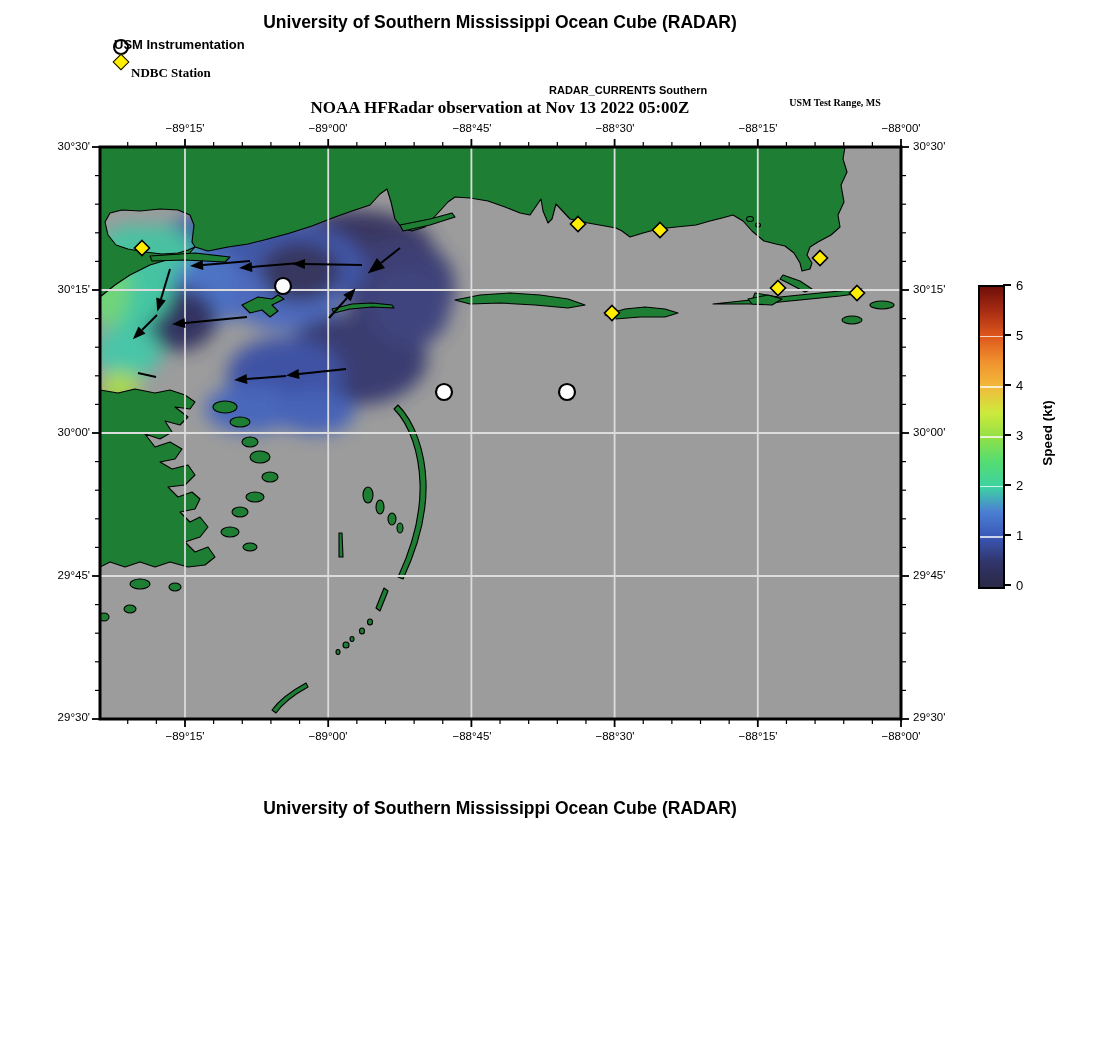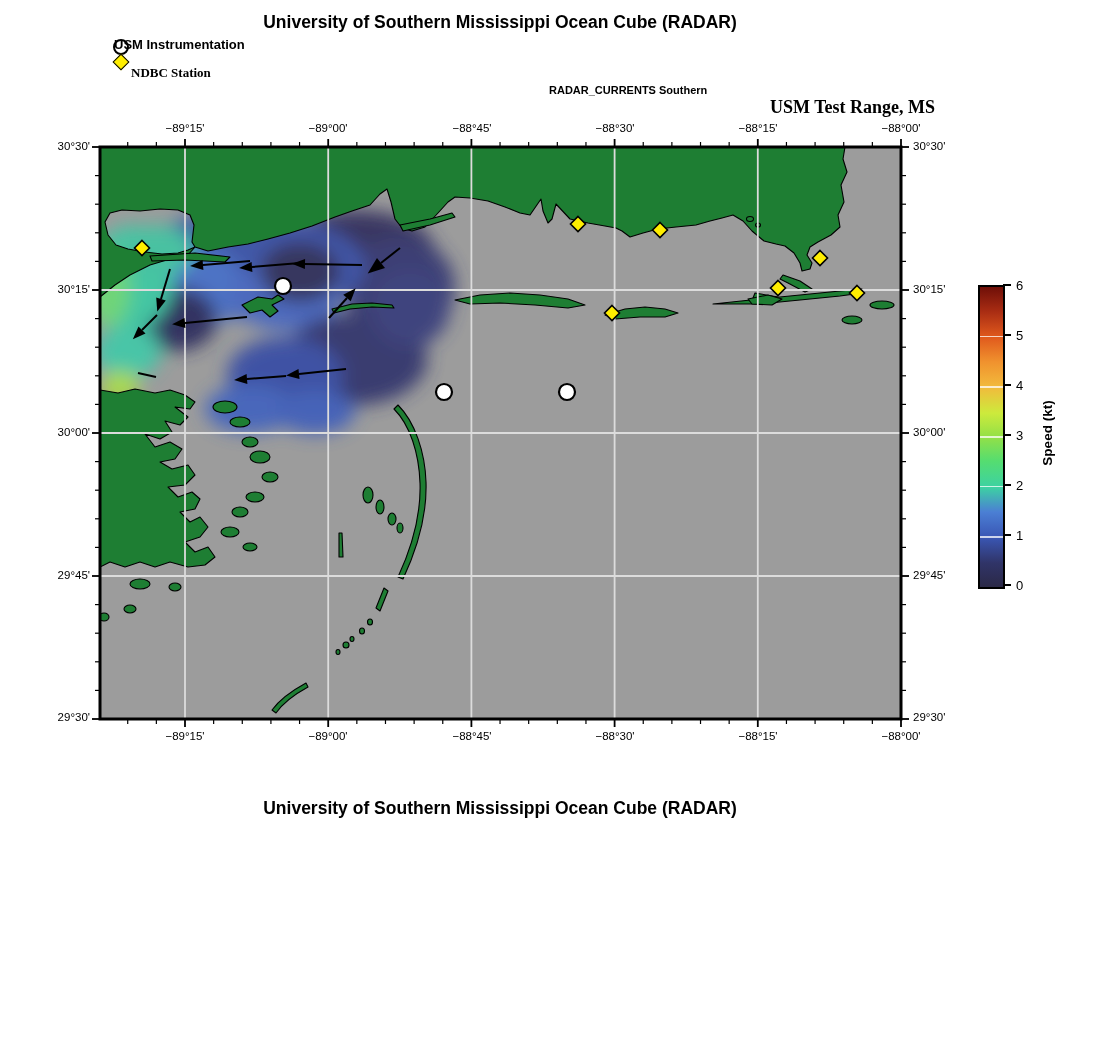--- a/index.html
+++ b/index.html
@@ -3,21 +3,21 @@
 <meta charset="utf-8">
 <style>
   html,body{margin:0;padding:0;background:#ffffff;}
   #page{position:relative;width:1100px;height:903px;background:#ffffff;overflow:hidden;
         font-family:"Liberation Sans",sans-serif;color:#000;}
   .abs{position:absolute;}
   .title{width:1000px;left:0;text-align:center;font-size:17.5px;font-weight:bold;
          font-family:"Liberation Sans",sans-serif;}
   .subtitle{width:1000px;left:0;top:98px;text-align:center;font-size:17px;font-weight:bold;
             font-family:"Liberation Serif",serif;}
-  .range-label{left:735px;top:97px;width:200px;text-align:right;font-size:18px;font-weight:bold;
+  .range-label{left:735px;top:97px;width:200px;text-align:center;font-size:10px;font-weight:bold;
                font-family:"Liberation Serif",serif;}
   .legend-row-label{font-size:13px;font-weight:bold;line-height:14px;}
   .legend-circle{width:12px;height:12px;background:#fff;border:2px solid #000;border-radius:50%;}
   .legend-diamond{width:10px;height:10px;background:#ffee00;border:1.5px solid #000;transform:rotate(45deg);}
   .vector-box{left:548px;top:39px;width:344px;height:38px;border:2.5px solid #000;background:#fff;}
   .vector-label{position:absolute;left:5px;font-size:12px;font-weight:bold;line-height:12px;}
   .vector-caption{left:549px;top:84px;font-size:11px;font-weight:bold;}
   .tick-label{font-size:11.5px;white-space:nowrap;}
   .tick-label.cx{transform:translateX(-50%);}
   .ylab{width:48px;text-align:right;}
@@ -39,20 +39,21 @@
       <div class="legend-circle"></div>
     </div>
   <div class="abs legend-row-label" style="left:114px;top:38px;">USM Instrumentation</div>
   <div class="abs" style="left:115px;top:56px;">
       <div class="legend-diamond"></div>
     </div>
   <div class="abs legend-row-label" style="left:131px;top:66px;font-family:Liberation Serif, serif;">NDBC Station</div>
 
   <div class="abs vector-caption">RADAR_CURRENTS Southern</div>
 
+  <div class="abs subtitle">NOAA HFRadar observation at Nov 13 2022 05:00Z</div>
   <div class="abs range-label">USM Test Range, MS</div>
 
   <div class="abs tick-label cx" style="left:185px;top:122px;">−89°15'</div>
   <div class="abs tick-label cx" style="left:328px;top:122px;">−89°00'</div>
   <div class="abs tick-label cx" style="left:472px;top:122px;">−88°45'</div>
   <div class="abs tick-label cx" style="left:615px;top:122px;">−88°30'</div>
   <div class="abs tick-label cx" style="left:758px;top:122px;">−88°15'</div>
   <div class="abs tick-label cx" style="left:901px;top:122px;">−88°00'</div>
 
   <div class="abs tick-label cx" style="left:185px;top:730px;">−89°15'</div>

